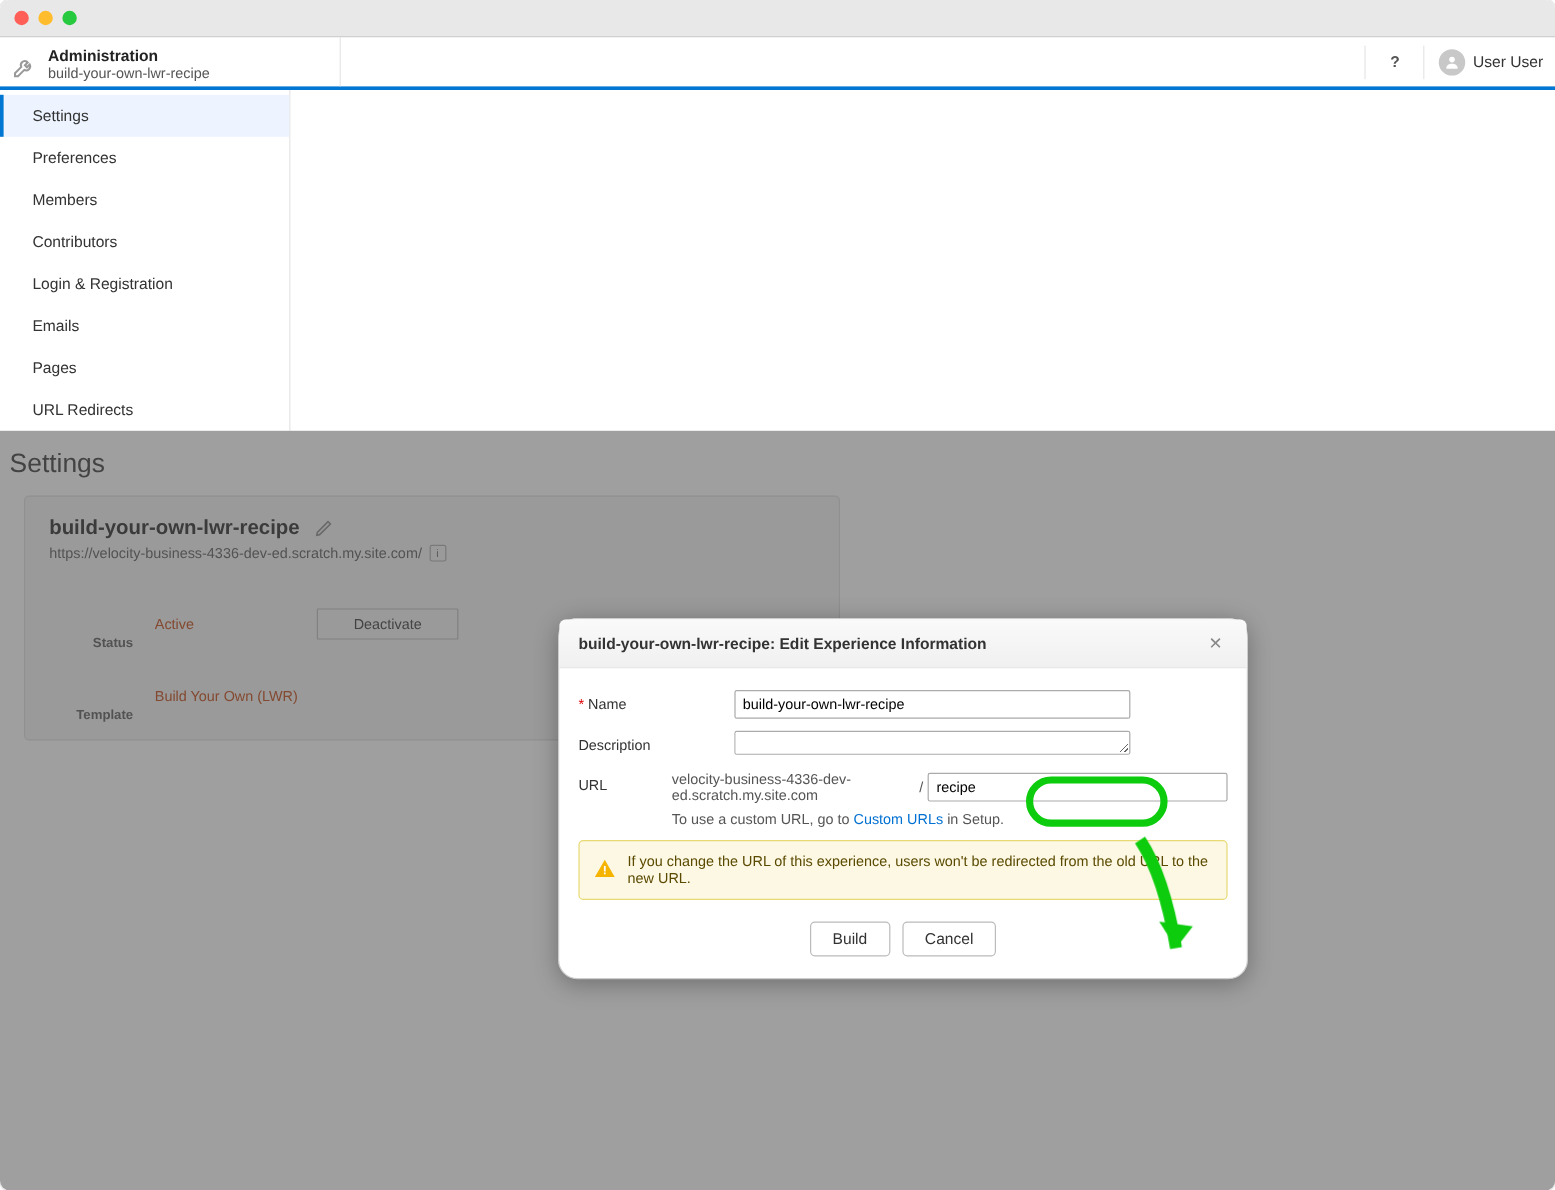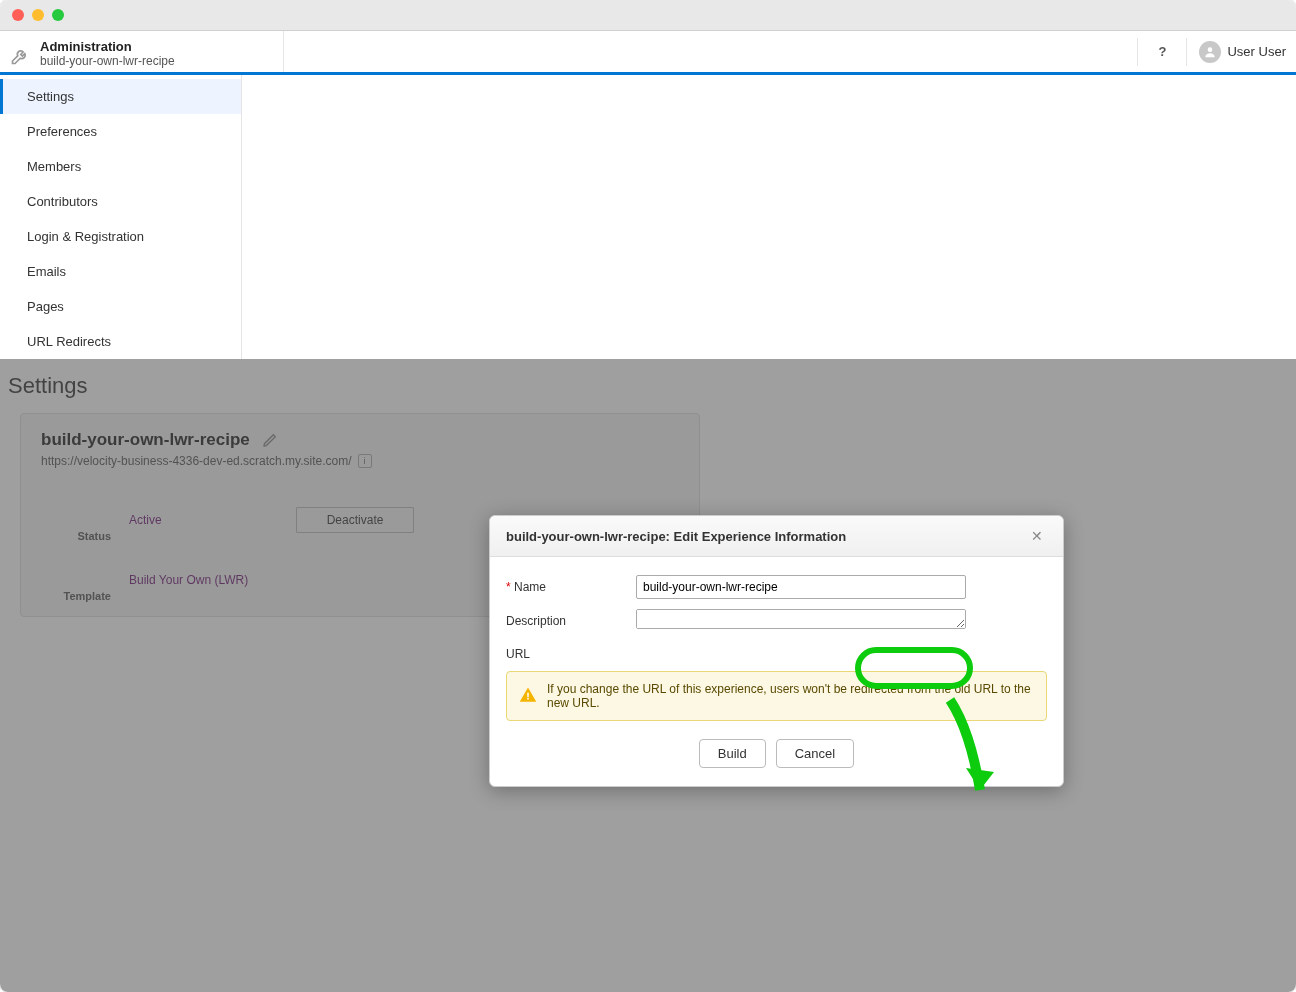--- a/index.html
+++ b/index.html
@@ -34,26 +34,26 @@
     
     .card { margin: 4px 20px 0 20px; width: 680px; background: #f4f4f4; border: 1px solid #ddd; border-radius: 4px; padding: 16px 20px 14px 20px; }
     .card-header { display: flex; align-items: center; gap: 12px; }
     .card-title { font-size: 17px; font-weight: 700; color: #222; }
     .pencil-icon { width: 16px; height: 16px; color: #888; cursor: pointer; }
     .card-url { font-size: 12px; color: #555; margin-top: 4px; display: flex; align-items: center; gap: 6px; }
     .info-badge { display: inline-flex; width: 14px; height: 14px; border: 1px solid #aaa; border-radius: 2px; align-items: center; justify-content: center; font-size: 9px; color: #666; }
     
     .card-row { display: flex; align-items: center; margin-top: 30px; gap: 18px; }
     .card-row .lbl { width: 70px; text-align: right; font-size: 11px; font-weight: 700; color: #555; margin-top: 32px; }
-    .card-row .val { font-size: 12px; color: #701a75; }
-    .deactivate-btn { padding: 5px 30px; background: #f4f4f4; border: 1px solid #bbb; border-radius: 1px; font-size: 12px; color: #333; cursor: pointer; margin-left: 116px; }
+    .card-row .val { font-size: 12px; color: #c2410c; }
+    .deactivate-btn { padding: 5px 30px; background: #f4f4f4; border: 1px solid #bbb; border-radius: 1px; font-size: 12px; color: #333; cursor: pointer; margin-left: 84px; }
     
     .overlay { position: absolute; inset: 0; background: rgba(80,80,80,0.55); }
     
-    .modal { position: absolute; left: 489px; top: 515px; width: 575px; background: #fff; border: 1px solid #ccc; border-radius: 6px; box-shadow: 0 4px 20px rgba(0,0,0,0.3); }
+    .modal { position: absolute; left: 465px; top: 515px; width: 575px; background: #fff; border: 1px solid #ccc; border-radius: 16px; box-shadow: 0 4px 20px rgba(0,0,0,0.3); }
     .modal-header { padding: 12px 16px; background: linear-gradient(#fafafa,#f0f0f0); border-bottom: 1px solid #ddd; display: flex; justify-content: space-between; align-items: center; border-radius: 6px 6px 0 0; }
     .modal-title { font-weight: 700; font-size: 13px; color: #333; }
     .modal-close { width: 16px; height: 16px; color: #888; cursor: pointer; font-size: 14px; }
     .modal-body { padding: 18px 16px 0 16px; }
     .form-row { display: flex; align-items: flex-start; margin-bottom: 10px; }
     .form-lbl { width: 130px; font-size: 12px; color: #333; padding-top: 5px; padding-right: 12px; }
     .form-lbl .req { color: #d00; }
     .form-input { flex: 1; }
     .form-input input[type=text] { width: 330px; padding: 4px 6px; border: 1px solid #aaa; border-radius: 2px; font-size: 12px; }
     .form-input textarea { width: 330px; height: 20px; padding: 4px 6px; border: 1px solid #aaa; border-radius: 2px; font-size: 12px; resize: both; }
@@ -163,20 +163,30 @@
         </div>
       </div>
       <div class="form-row">
         <div class="form-lbl">Description</div>
         <div class="form-input">
           <textarea style=""></textarea>
         </div>
       </div>
       <div class="form-row">
         <div class="form-lbl">URL</div>
+        <div class="form-input">
+          <div class="url-row">
+            <span>velocity-business-4336-dev-ed.scratch.my.site.com</span>
+            <span>/</span>
+            <input class="url-input" type="text" value="recipe" style="">
+          </div>
+          <div class="hint">
+            <span>To use a custom URL, go to </span><a href="#">Custom URLs</a><span> in Setup.</span>
+          </div>
+        </div>
       </div>
     </div>
     <div class="warning-box">
       <span class="warn-icon">
         <svg viewBox="0 0 24 24">
             <path fill="#f5b400" d="M12 2L1 21h22L12 2z"></path>
             <path fill="#fff" d="M11 9h2v6h-2zm0 7h2v2h-2z"></path>
           </svg>
       </span>
       <span>If you change the URL of this experience, users won't be redirected from the old URL to the new URL.</span>

